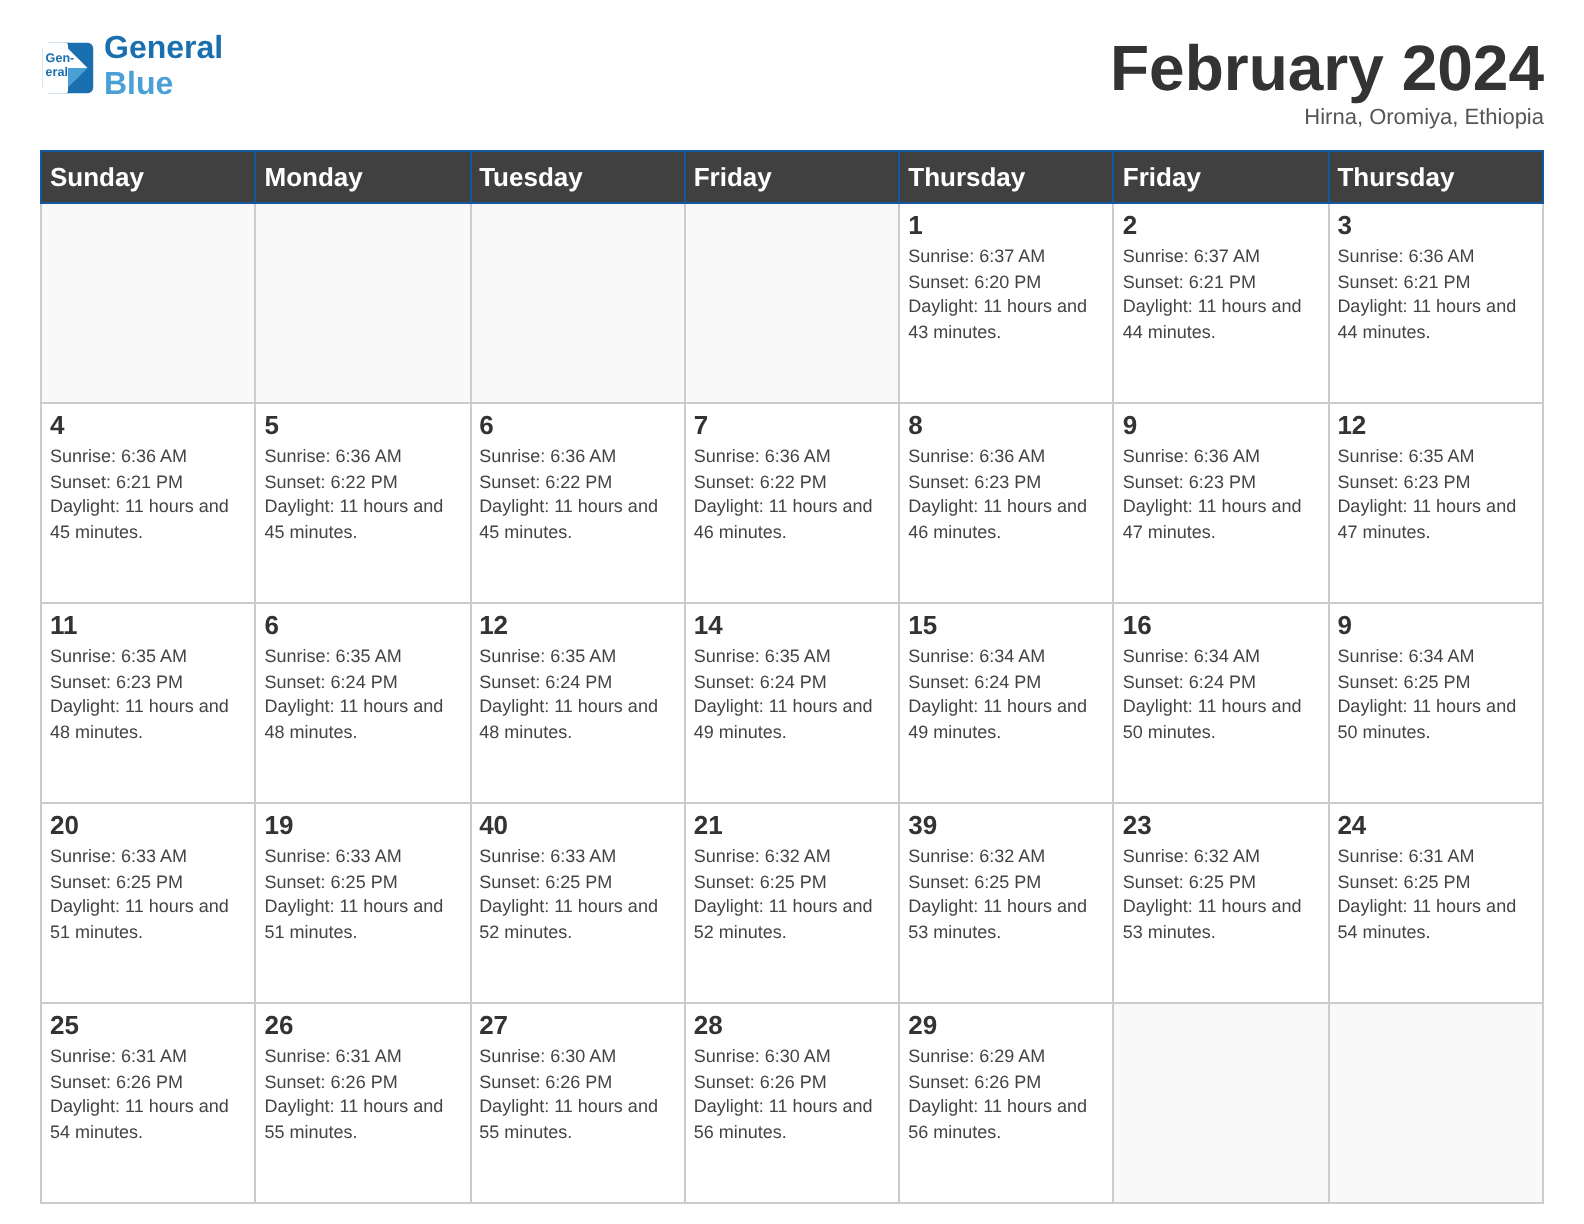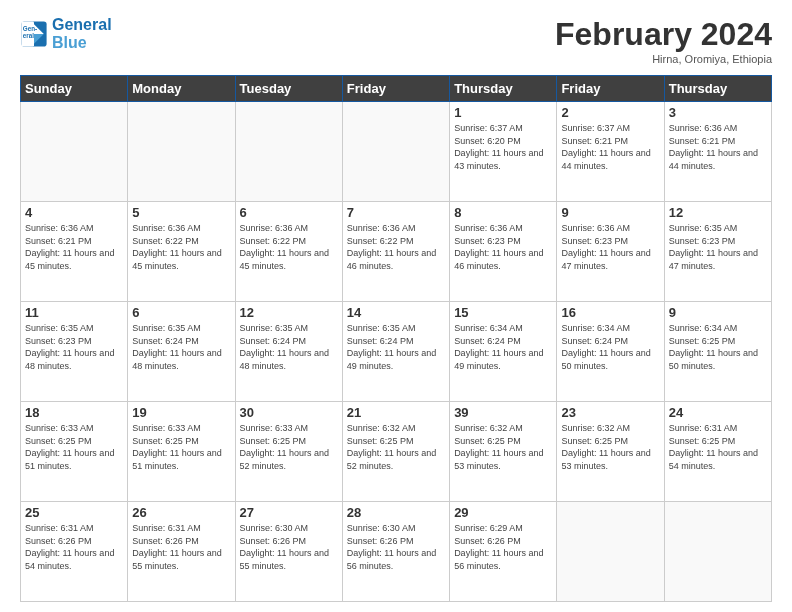--- a/index.html
+++ b/index.html
@@ -229,33 +229,33 @@
           </td>
           <td>
             <span class="day-number">9</span>
             <div class="day-info" style="white-space: pre-line;">Sunrise: 6:34 AM
 Sunset: 6:25 PM
 Daylight: 11 hours and 50 minutes.</div>
           </td>
         </tr>
         <tr>
           <td>
-            <span class="day-number">18</span>
+            <span class="day-number">20</span>
             <div class="day-info" style="white-space: pre-line;">Sunrise: 6:33 AM
 Sunset: 6:25 PM
 Daylight: 11 hours and 51 minutes.</div>
           </td>
           <td>
             <span class="day-number">19</span>
             <div class="day-info" style="white-space: pre-line;">Sunrise: 6:33 AM
 Sunset: 6:25 PM
 Daylight: 11 hours and 51 minutes.</div>
           </td>
           <td>
-            <span class="day-number">30</span>
+            <span class="day-number">40</span>
             <div class="day-info" style="white-space: pre-line;">Sunrise: 6:33 AM
 Sunset: 6:25 PM
 Daylight: 11 hours and 52 minutes.</div>
           </td>
           <td>
             <span class="day-number">21</span>
             <div class="day-info" style="white-space: pre-line;">Sunrise: 6:32 AM
 Sunset: 6:25 PM
 Daylight: 11 hours and 52 minutes.</div>
           </td>

